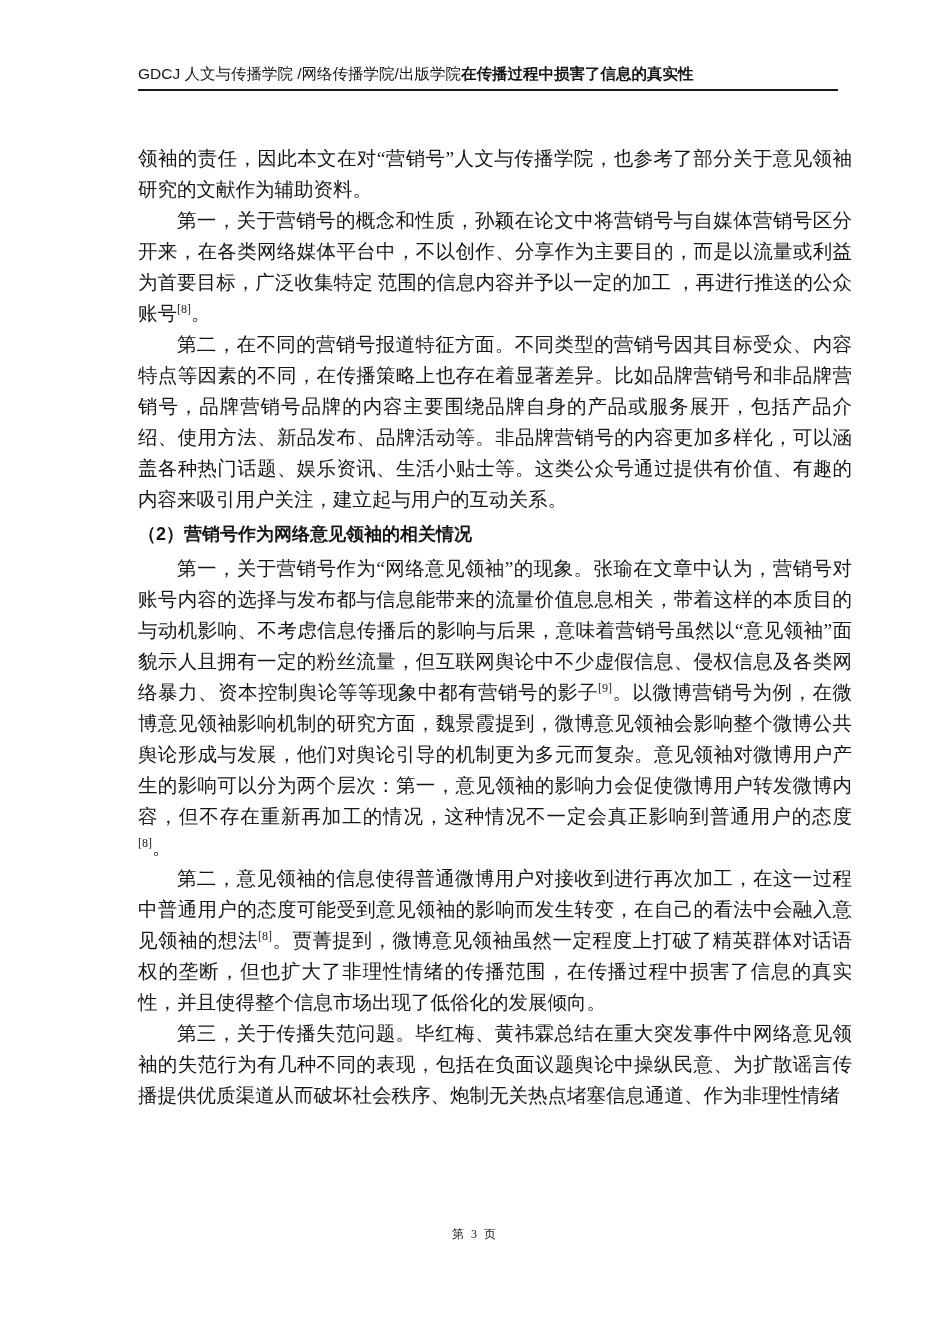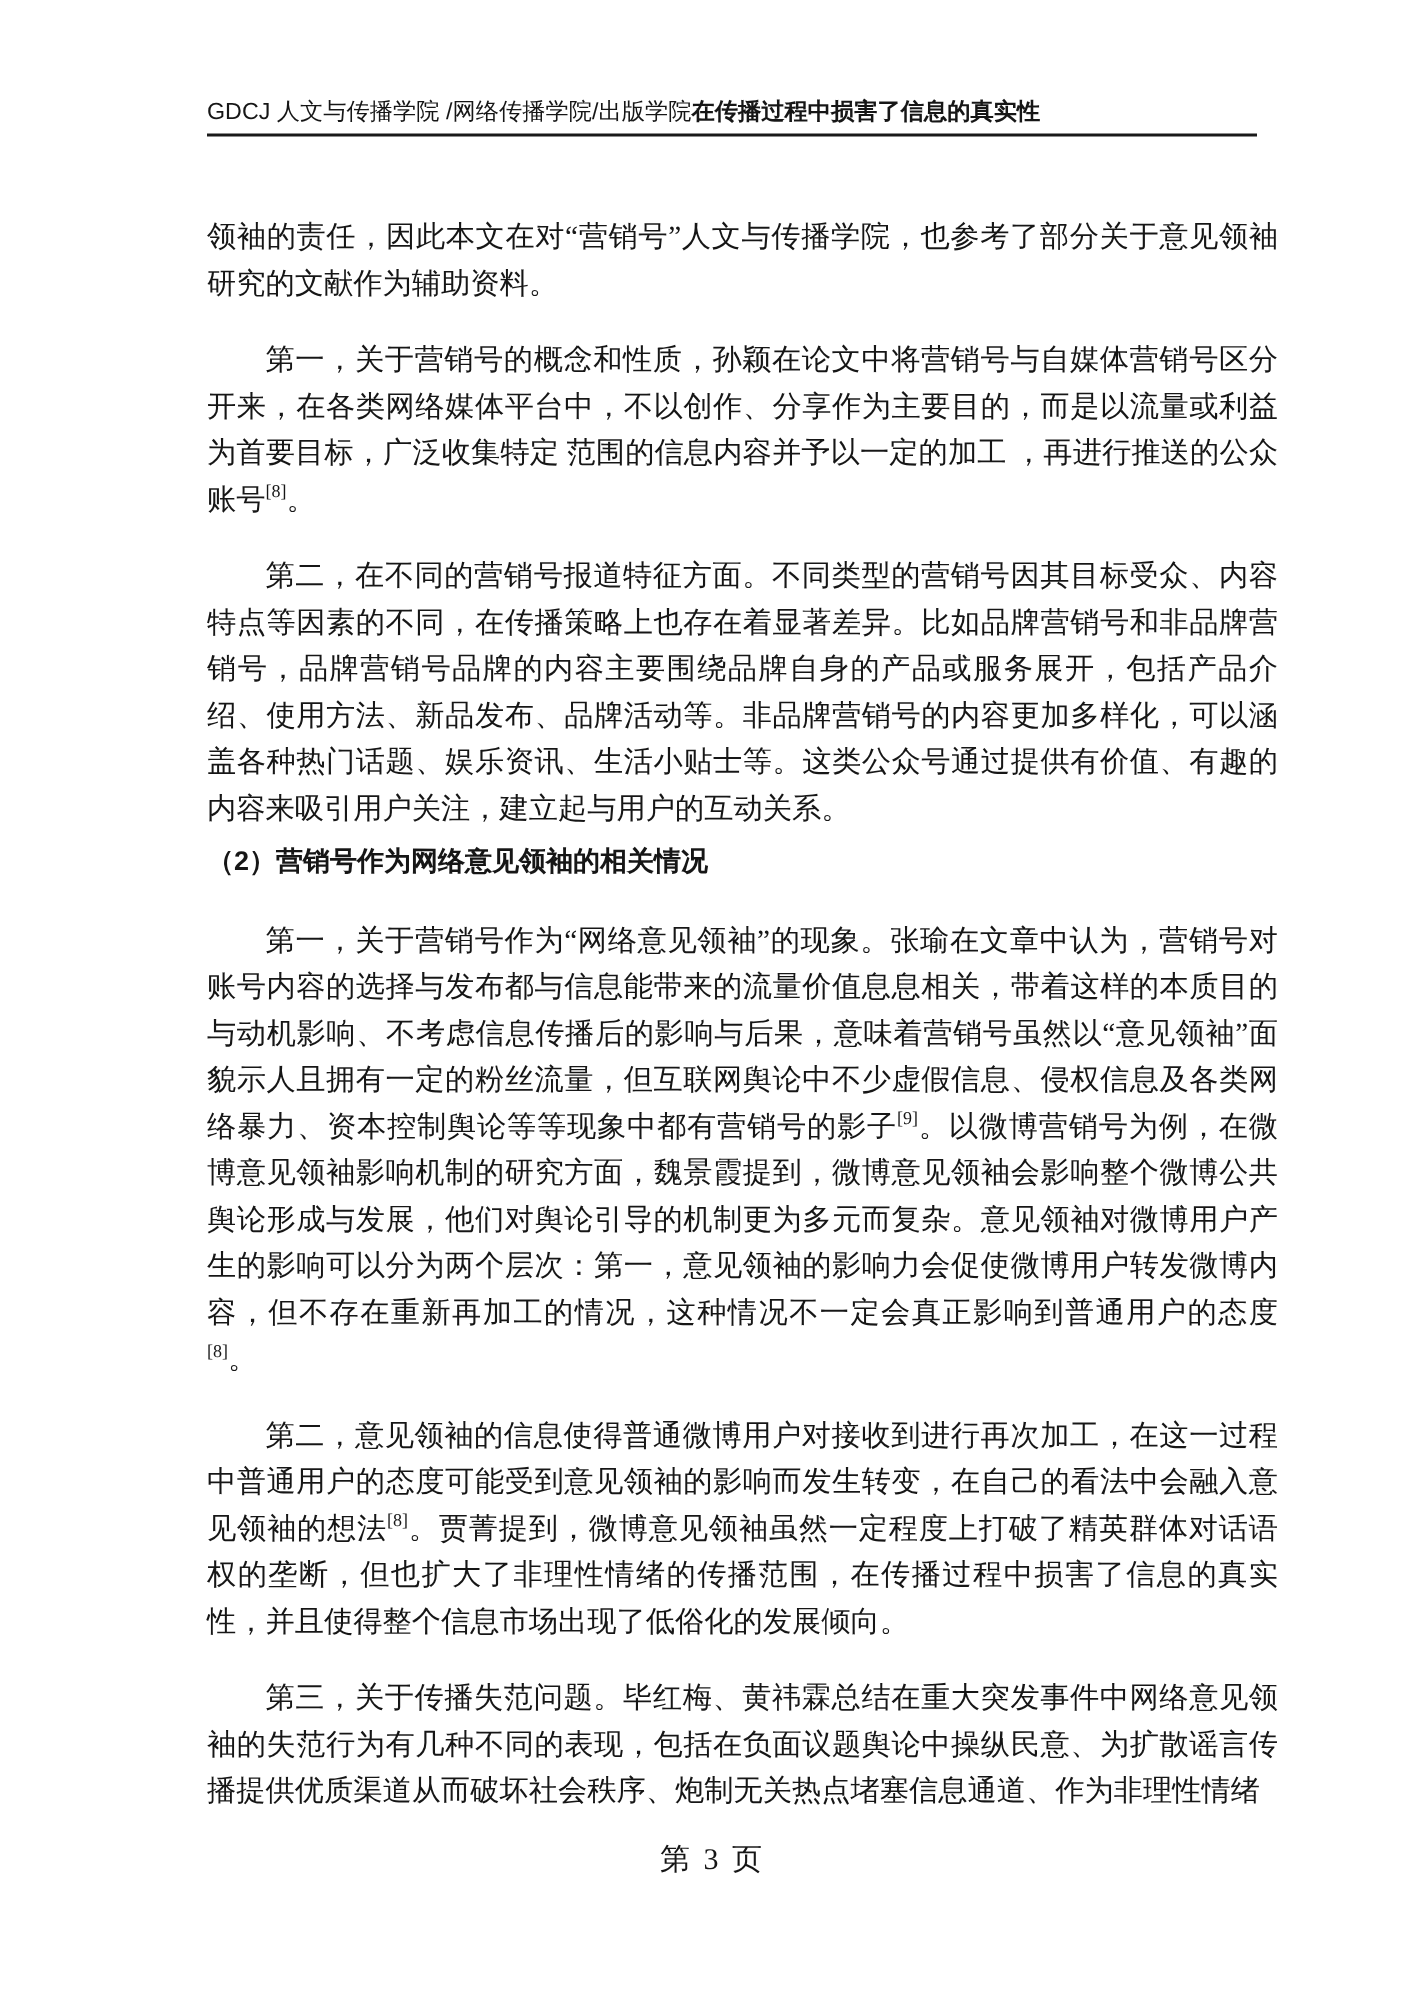--- a/index.html
+++ b/index.html
@@ -25,40 +25,40 @@
   .header .hdr-left { font-weight:400; }
   .header .hdr-right { font-weight:700; margin-right:22px; }
   .doc-body {
     position:absolute;
     top:112px; left:138px; width:714px;
     font-size:19.5px;
     line-height:31px;
     text-align:justify;
   }
   .doc-body p { margin:0; }
-  .doc-body p.indent { text-indent:2em;margin-top:20px; }
+  .doc-body p.indent { text-indent:2em; }
   .doc-body .spacer { height:31px; }
   .doc-body h2.heading {
     font-family:"Liberation Sans","DejaVu Sans",sans-serif;
     font-weight:700;
     font-size:18px;
     line-height:36px;
     margin:1px 0 1px 0;
     text-align:left;
   }
   sup.cite {
     font-size:12px;
     line-height:0;
     vertical-align:super;
   }
   .footer {
     position:absolute;
     top:1226px; left:0; width:950px;
     text-align:center;
-    font-size:20px;
+    font-size:12px;
     letter-spacing:2px;
   }
 </style>
 </head>
 <body>
 
 <div class="page">
 
   <div class="header">
     <span class="hdr-left">GDCJ 人文与传播学院 /网络传播学院/出版学院</span>

